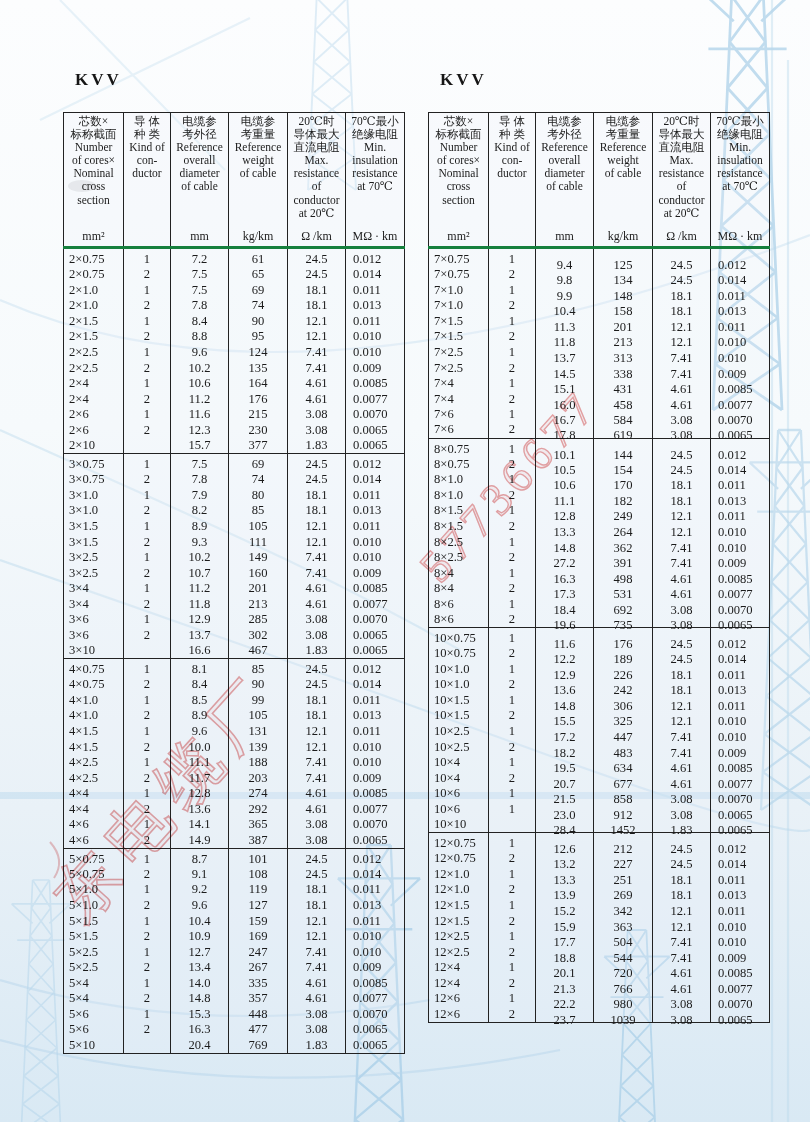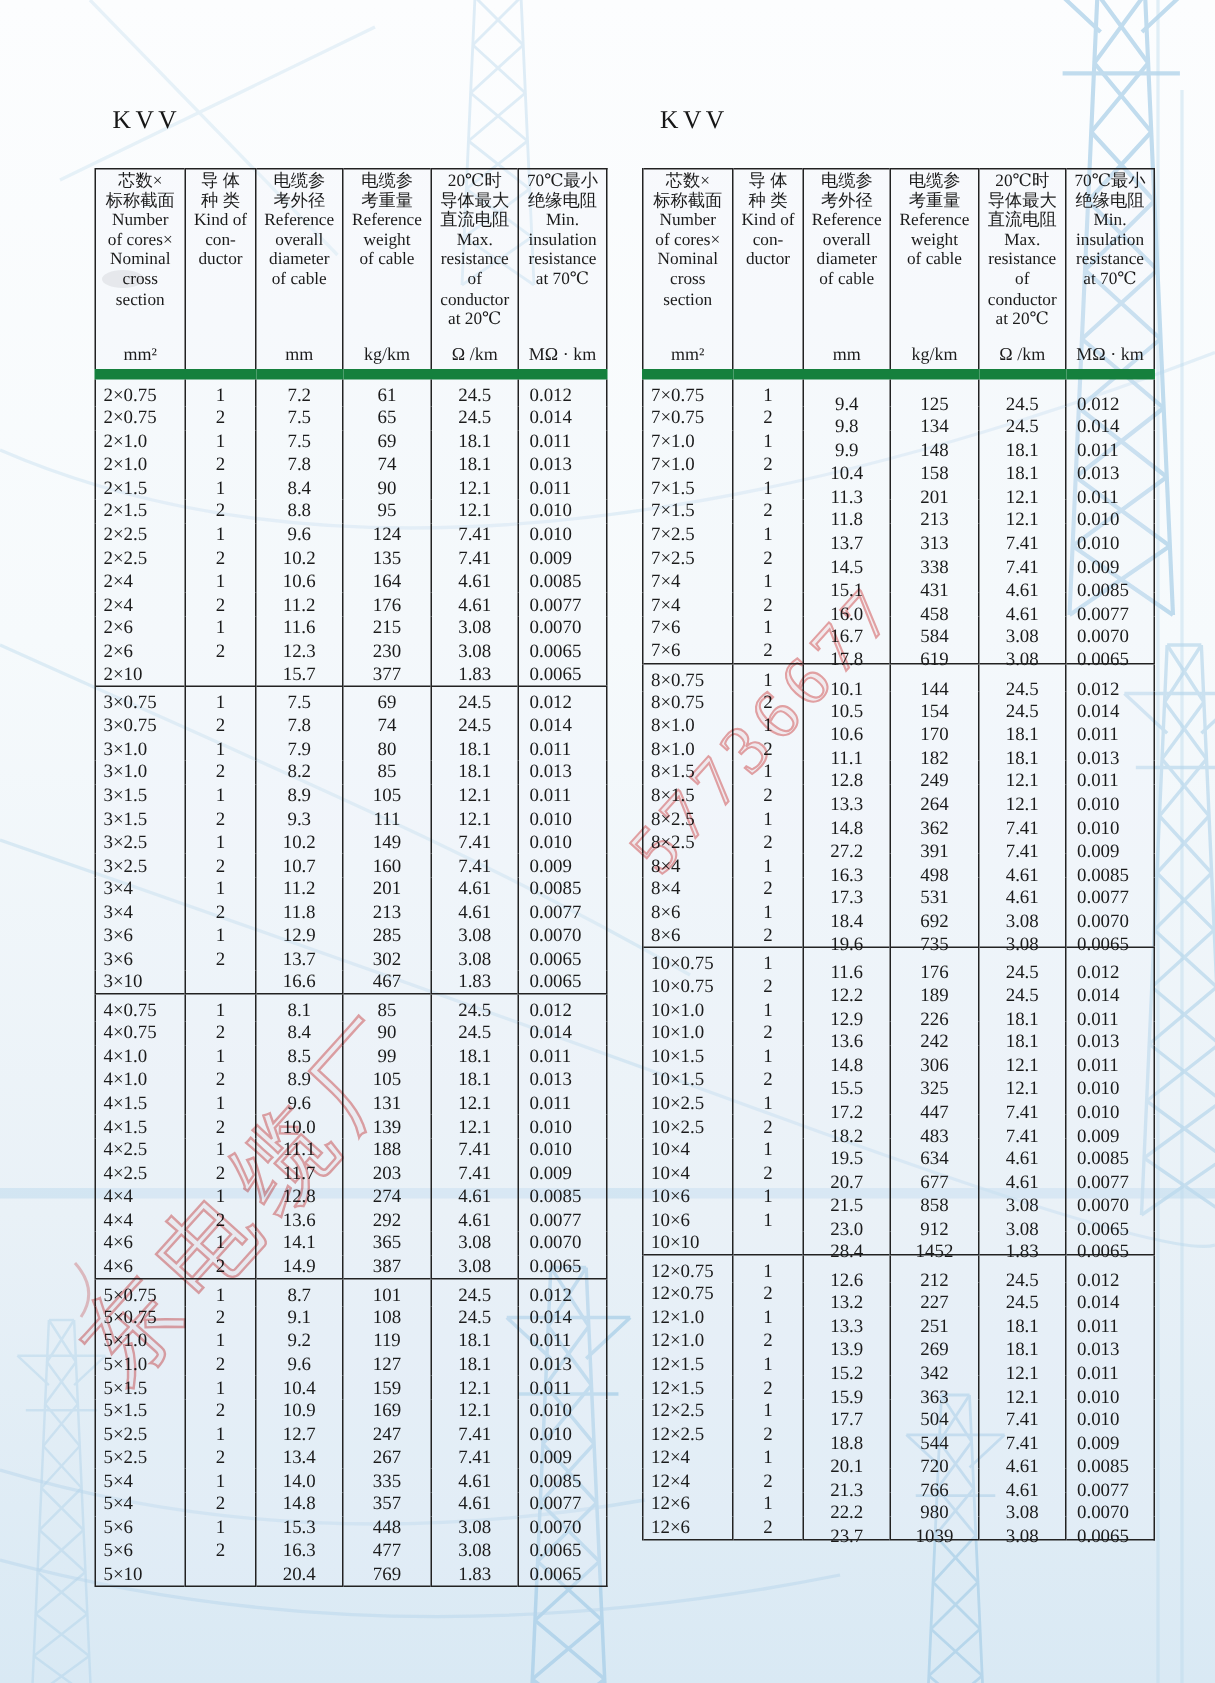--- a/index.html
+++ b/index.html
@@ -6,27 +6,27 @@
   body{
     position:relative;width:810px;height:1122px;overflow:hidden;
     font-family:"Liberation Serif","DejaVu Serif",serif;color:#1b1b1b;
     background:linear-gradient(180deg,#fcfdfe 0%,#f6fafc 38%,#e9f1f7 72%,#d9e9f4 100%);
   }
   svg.bg{position:absolute;left:0;top:0;z-index:0}
   svg.redwm{position:absolute;left:0;top:0;z-index:2;pointer-events:none;mix-blend-mode:multiply;opacity:.6}
   .sheet{position:absolute;top:70px;z-index:1}
   .sheet.left{left:63px}
   .sheet.right{left:428px}
-  .kvv-title{font-size:17px;font-weight:normal;letter-spacing:3px;margin:0 0 20px 12px;height:22px;line-height:20px;color:#161616}
+  .kvv-title{font-size:17px;font-weight:bold;letter-spacing:3px;margin:0 0 20px 12px;height:22px;line-height:20px;color:#161616}
   table.spec{
     border-collapse:collapse;table-layout:fixed;width:341px;
     border:1.5px solid #222;background:rgba(235,243,249,0.22);
   }
   th,td{border-left:1px solid #222;padding:0;font-weight:normal;overflow:visible}
-  thead th{border-bottom:7px solid #15803d;height:133px;vertical-align:top;font-size:11.5px;line-height:13.1px}
+  thead th{border-bottom:3px solid #15803d;height:133px;vertical-align:top;font-size:11.5px;line-height:13.1px}
   .hcell{display:flex;flex-direction:column;justify-content:space-between;height:129px;padding:2px 1px}
   .hmain,.hunit{text-align:center}
   .hunit{padding-bottom:1px;font-size:12px}
   tbody{border-top:1px solid #222}
   tbody tr{height:15.55px}
   td{font-size:12.6px;line-height:15px;white-space:nowrap}
   tbody tr:first-child td{padding-top:3px}
   td.c0{text-align:left;padding-left:5px}
   td.c1,td.c2,td.c3,td.c4{text-align:center}
   td.c5{text-align:left;padding-left:7px}

